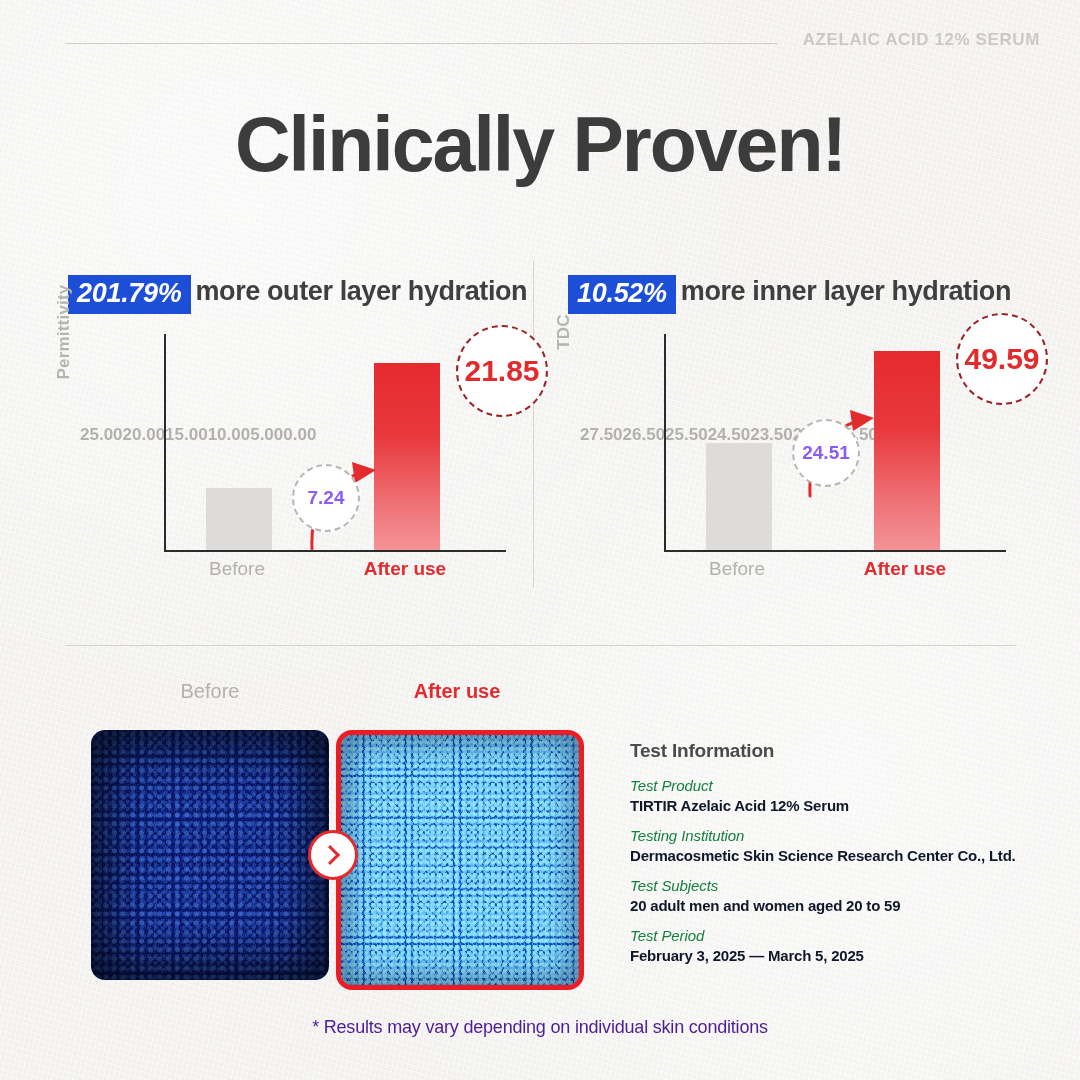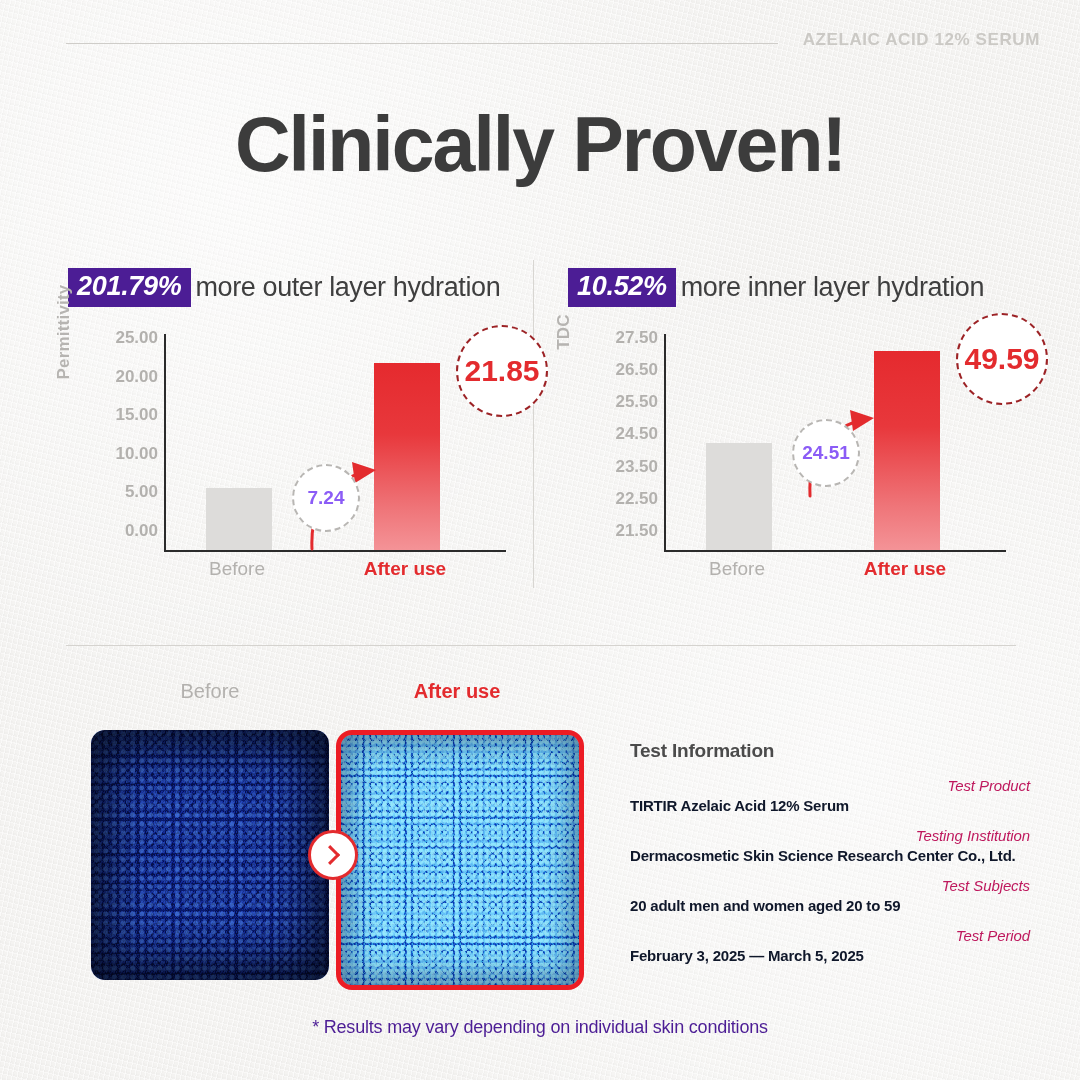--- a/index.html
+++ b/index.html
@@ -48,46 +48,47 @@
   .v-divider{
     position:absolute;left:533px;top:2px;width:1px;height:328px;background:#d8d6d2;
   }
   .panel{position:absolute;top:0;height:330px;}
   .panel.left{left:60px;width:470px;}
   .panel.right{left:560px;width:470px;}
 
   .head-line{position:absolute;left:8px;top:10px;white-space:nowrap;}
   .pct-badge{
     display:inline-block;
-    background:#4c1d95;color:#ffffff;
+    background:#1d4ed8;color:#ffffff;
     font-size:27px;font-weight:700;font-style:italic;
     padding:3px 9px 5px 9px;
     letter-spacing:-.3px;
     vertical-align:middle;
+    margin-top:7px;
   }
   .head-text{
     display:inline-block;
-    font-size:27px;color:#3f3f3f;font-weight:400;
+    font-size:27px;color:#3f3f3f;font-weight:700;
     margin-left:5px;letter-spacing:-.4px;
     vertical-align:middle;
   }
 
   .plot{position:absolute;left:0;top:78px;width:470px;height:252px;}
   .axis-title{
     position:absolute;left:-6px;top:56px;
     width:120px;
     transform:rotate(-90deg);
     transform-origin:left top;
     font-size:17px;font-weight:700;color:#b6b4b1;
     text-align:center;letter-spacing:.2px;
   }
   .ticks{
     position:absolute;left:20px;top:0;width:78px;height:210px;
-    display:flex;flex-direction:column;justify-content:space-between;
-    align-items:flex-end;
+    display:flex;flex-direction:row;justify-content:space-between;
+    align-items:center;
   }
   .tick{
     font-size:17px;font-weight:700;color:#b3b1ae;
     line-height:1;transform:translateY(-7px);
   }
   .axes{
     position:absolute;left:104px;top:-2px;width:340px;height:216px;
     border-left:2px solid #2b2b2b;
     border-bottom:2px solid #2b2b2b;
   }
@@ -185,23 +186,22 @@
   }
 
   
   .info{position:absolute;left:630px;top:740px;width:400px;}
   .info-title{
     font-size:19px;font-weight:700;color:#4b4b4b;margin-bottom:15px;
     letter-spacing:-.2px;
   }
   .info-row{margin-bottom:13px;}
   .info-label{
-    font-size:15px;font-style:italic;color:#be185d;margin-bottom:3px;
+    font-size:15px;font-style:italic;color:#15803d;margin-bottom:3px;
     letter-spacing:-.1px;
-    text-align:right;
   }
   .info-value{
     font-size:15px;font-weight:700;color:#0f172a;letter-spacing:-.2px;
   }
 
   
   .footnote{
     position:absolute;left:0;right:0;top:1017px;
     text-align:center;font-size:18px;color:#4c1d95;font-weight:400;
     letter-spacing:-.2px;

